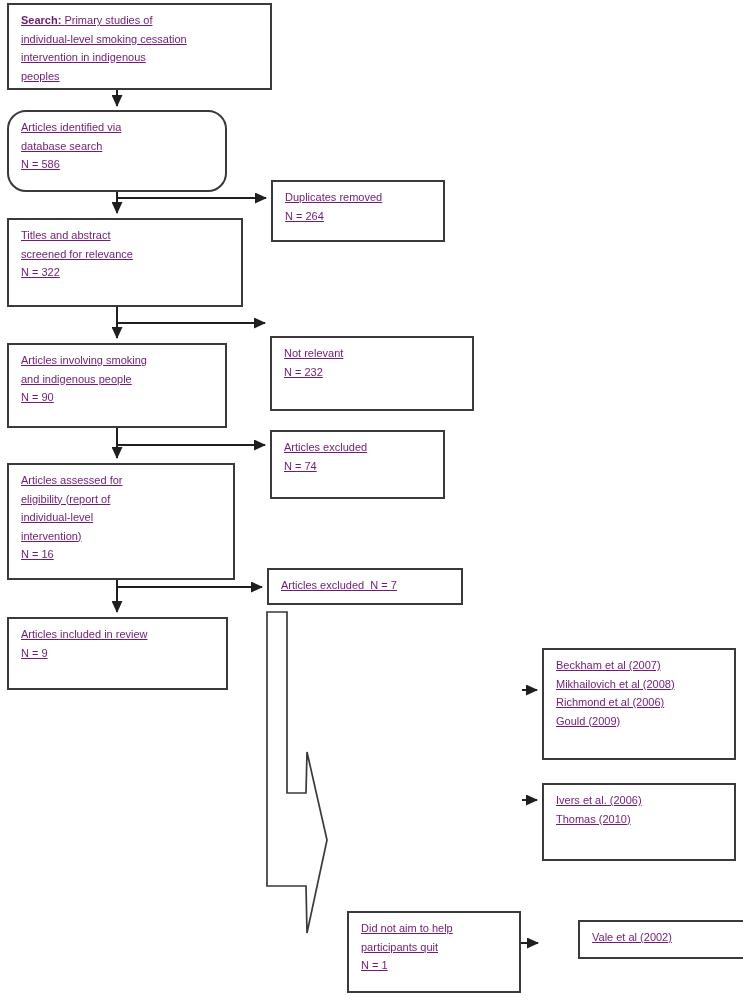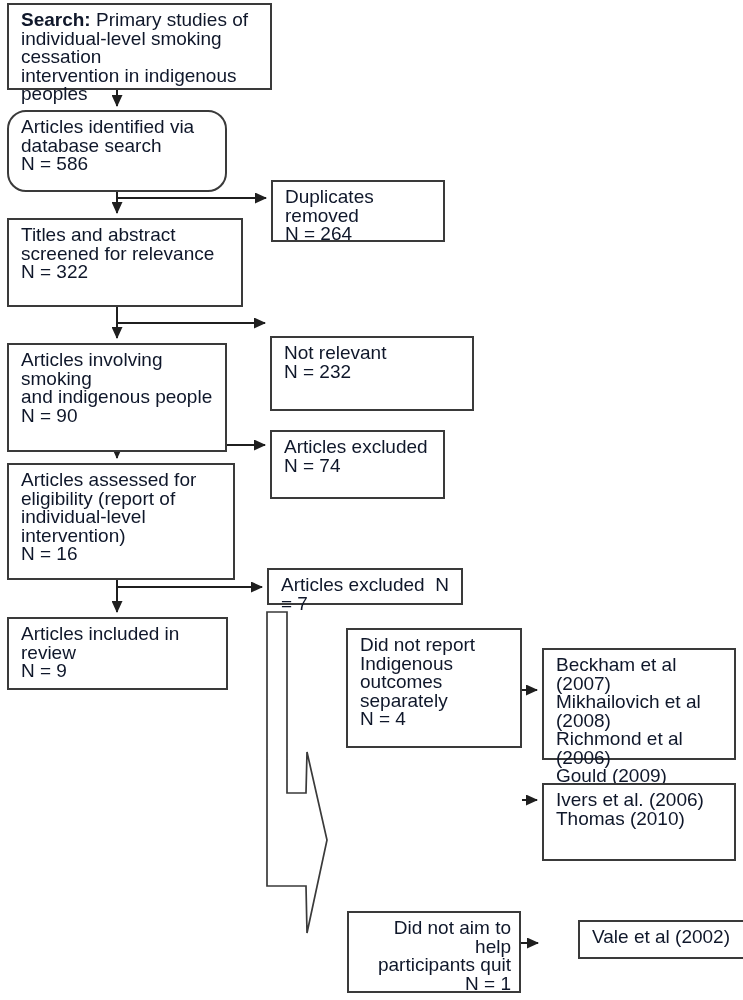--- a/index.html
+++ b/index.html
@@ -19,47 +19,48 @@
     position: absolute;
     top: 0;
     left: 0;
     z-index: 1;
   }
   .box {
     position: absolute;
     box-sizing: border-box;
     background: #ffffff;
     border: 2px solid #3a3a3a;
-    color: #0f172a;
-    font-size: 19px;
+    color: #701a75;
+    font-size: 11px;
     line-height: 18.5px;
     padding: 6px 8px 4px 12px;
     white-space: pre-line;
     z-index: 2;
+    text-decoration: underline;
   }
   .box b { font-weight: bold; }
 
   
   #box-search      { left: 7px;   top: 3px;   width: 265px; height: 87px;  }
   #box-identified  { left: 7px;   top: 110px; width: 220px; height: 82px; border-radius: 19px;  }
   #box-screened    { left: 7px;   top: 218px; width: 236px; height: 89px;  }
-  #box-involving   { left: 7px;   top: 343px; width: 220px; height: 109px;  }
+  #box-involving   { left: 7px;   top: 343px; width: 220px; height: 85px;  }
   #box-assessed    { left: 7px;   top: 463px; width: 228px; height: 117px; }
   #box-included    { left: 7px;   top: 617px; width: 221px; height: 73px;  }
 
   
   #box-duplicates  { left: 271px; top: 180px; width: 174px; height: 62px;  }
   #box-notrelevant { left: 270px; top: 305px; width: 204px; height: 75px; margin-top: 31px;  }
   #box-excluded74  { left: 270px; top: 430px; width: 175px; height: 69px;  }
   #box-excluded7   { left: 267px; top: 568px; width: 196px; height: 37px;  }
 
   
   #box-reason-outcomes { left: 346px; top: 628px; width: 176px; height: 120px; }
   #box-reason-detail   { left: 346px; top: 768px; width: 176px; height: 130px; }
-  #box-reason-aim      { left: 347px; top: 911px; width: 174px; height: 82px; text-align: right;  }
+  #box-reason-aim      { left: 347px; top: 911px; width: 174px; height: 82px;  }
 
   
   #box-refs-outcomes { left: 542px; top: 640px; width: 194px; height: 112px; margin-top: 8px; }
   #box-refs-detail   { left: 542px; top: 783px; width: 194px; height: 78px;  }
   #box-refs-aim      { left: 543px; top: 920px; width: 191px; height: 39px; margin-left: 35px;  }
 </style>
 </head>
 <body>
 
 <div id="canvas">
@@ -119,24 +120,20 @@
 eligibility (report of
 individual-level
 intervention)
 N = 16</div>
 
   <div class="box" id="box-excluded7">Articles excluded&nbsp; N = 7</div>
 
   <div class="box" id="box-included">Articles included in review
 N = 9</div>
 
-  <div class="box" id="box-reason-outcomes">Did not report
-Indigenous outcomes
-separately
-N = 4</div>
 
   <div class="box" id="box-refs-outcomes">Beckham et al (2007)
 Mikhailovich et al (2008)
 Richmond et al (2006)
 Gould (2009)</div>
 
 
   <div class="box" id="box-refs-detail">Ivers et al. (2006)
 Thomas (2010)</div>
 

